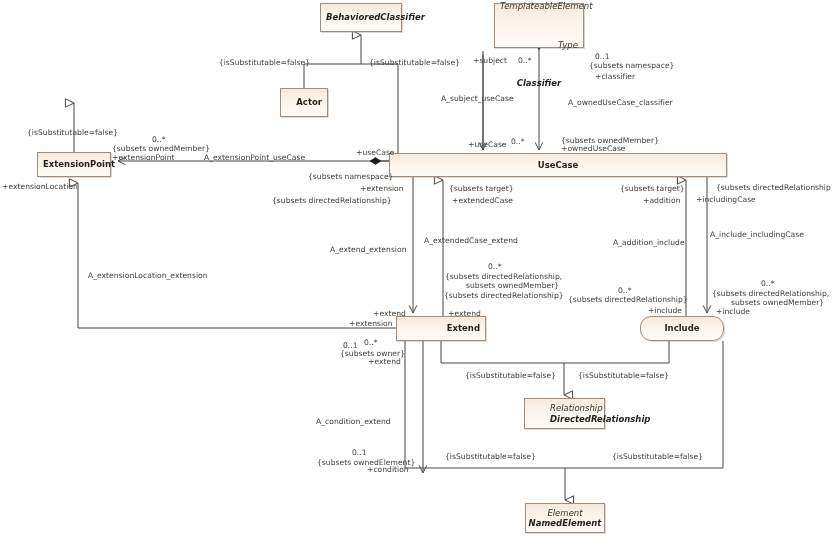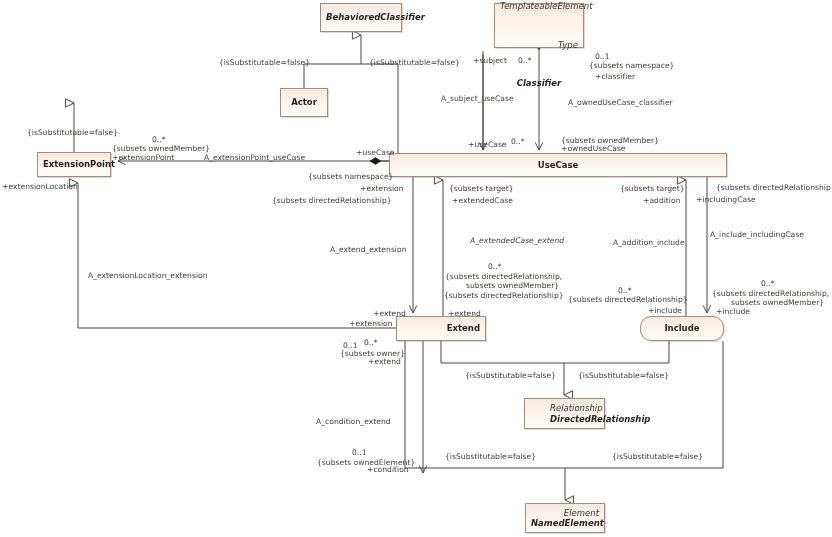--- a/index.html
+++ b/index.html
@@ -92,21 +92,21 @@
   </div>
 
   <div class="cls" style="left:494px;top:3px;width:90px;height:45px;gap:28px;">
     <div class="ln sup">Namespace</div>
     <div class="ln sup">TemplateableElement</div>
     <div class="ln sup">Type</div>
     <div class="ln nm it">Classifier</div>
   </div>
 
 
-  <div class="cls" style="left:280px;top:88px;width:48px;height:29px;">
+  <div class="cls" style="left:280px;top:88px;width:48px;height:29px;align-items:flex-end;">
     <div class="ln nm">Actor</div>
   </div>
 
   <div class="cls" style="left:37px;top:152px;width:74px;height:25px;">
     <div class="ln nm">ExtensionPoint</div>
   </div>
 
   <div class="cls" style="left:389px;top:153px;width:338px;height:24px;justify-content:center;">
     <div class="ln nm">UseCase</div>
   </div>
@@ -118,21 +118,21 @@
   <div class="cls" style="left:640px;top:316px;width:84px;height:25px;border-radius:11px;">
     <div class="ln nm">Include</div>
   </div>
 
   <div class="cls" style="left:524px;top:398px;width:81px;height:31px;padding-left:25px;">
     <div class="ln sup">Relationship</div>
     <div class="ln nm it">DirectedRelationship</div>
   </div>
 
 
-  <div class="cls" style="left:525px;top:503px;width:80px;height:30px;">
+  <div class="cls" style="left:525px;top:503px;width:80px;height:30px;align-items:center;">
     <div class="ln sup">Element</div>
     <div class="ln nm it">NamedElement</div>
   </div>
 
   <div class="lbl r" style="left:310px;top:58px;">{isSubstitutable=false}</div>
   <div class="lbl" style="left:369px;top:58px;">{isSubstitutable=false}</div>
   <div class="lbl" style="left:473px;top:56px;">+subject</div>
   <div class="lbl" style="left:518px;top:56px;">0..*</div>
   <div class="lbl" style="left:595px;top:52px;">0..1</div>
   <div class="lbl" style="left:589px;top:61px;">{subsets namespace}</div>
@@ -152,21 +152,21 @@
   <div class="lbl" style="left:308px;top:172px;">{subsets namespace}</div>
   <div class="lbl" style="left:360px;top:184px;">+extension</div>
   <div class="lbl" style="left:272px;top:196px;">{subsets directedRelationship}</div>
   <div class="lbl" style="left:2px;top:182px;">+extensionLocation</div>
   <div class="lbl" style="left:449px;top:184px;">{subsets target}</div>
   <div class="lbl" style="left:452px;top:196px;">+extendedCase</div>
   <div class="lbl" style="left:620px;top:184px;">{subsets target}</div>
   <div class="lbl" style="left:643px;top:196px;text-align:right;">+addition</div>
   <div class="lbl" style="left:716px;top:183px;">{subsets directedRelationship}</div>
   <div class="lbl" style="left:696px;top:195px;">+includingCase</div>
-  <div class="lbl" style="left:470px;top:236px;font-style:italic;">A_extendedCase_extend</div>
+  <div class="lbl" style="left:424px;top:236px;">A_extendedCase_extend</div>
   <div class="lbl" style="left:330px;top:245px;">A_extend_extension</div>
   <div class="lbl" style="left:613px;top:238px;">A_addition_include</div>
   <div class="lbl" style="left:710px;top:230px;">A_include_includingCase</div>
   <div class="lbl" style="left:88px;top:271px;">A_extensionLocation_extension</div>
   <div class="lbl" style="left:488px;top:262px;">0..*</div>
   <div class="lbl" style="left:445px;top:272px;">{subsets directedRelationship,</div>
   <div class="lbl" style="left:466px;top:281px;">subsets ownedMember}</div>
   <div class="lbl" style="left:444px;top:291px;">{subsets directedRelationship}</div>
   <div class="lbl" style="left:448px;top:309px;">+extend</div>
   <div class="lbl" style="left:618px;top:286px;">0..*</div>

